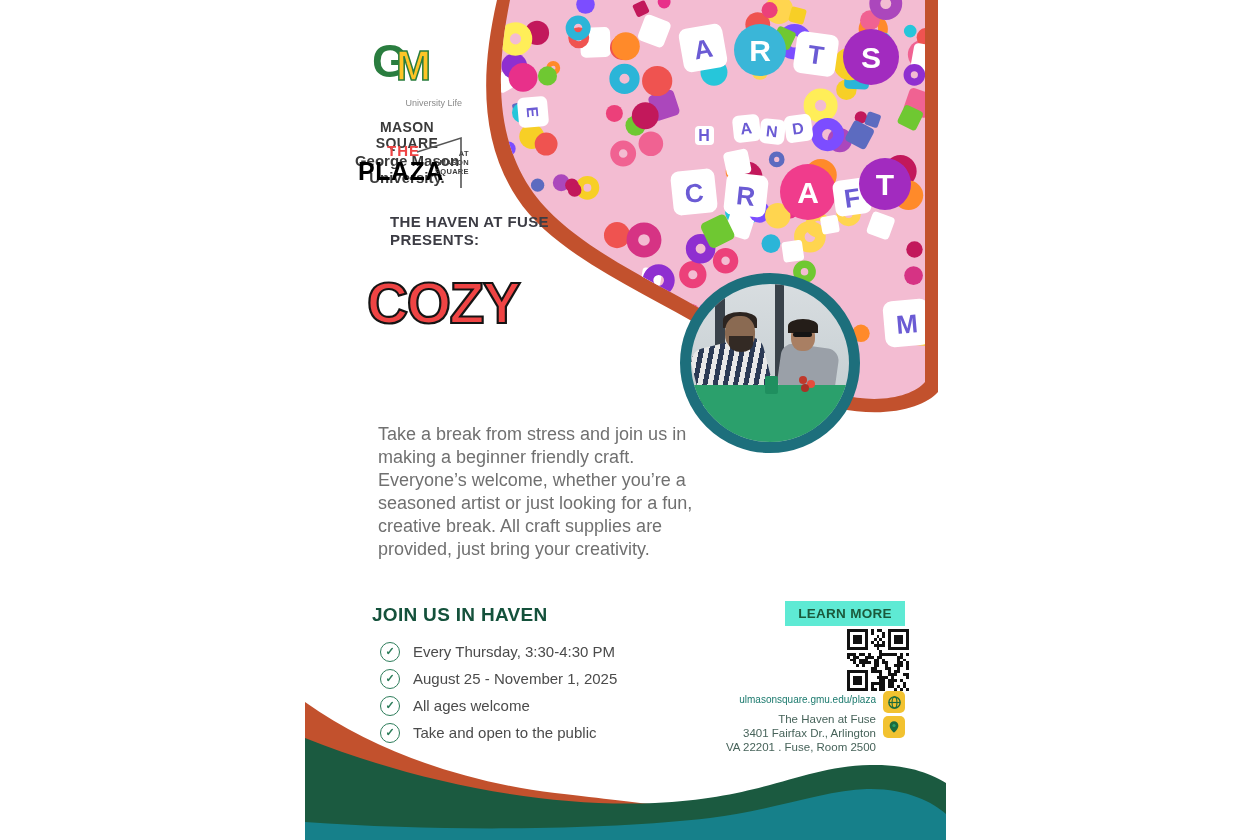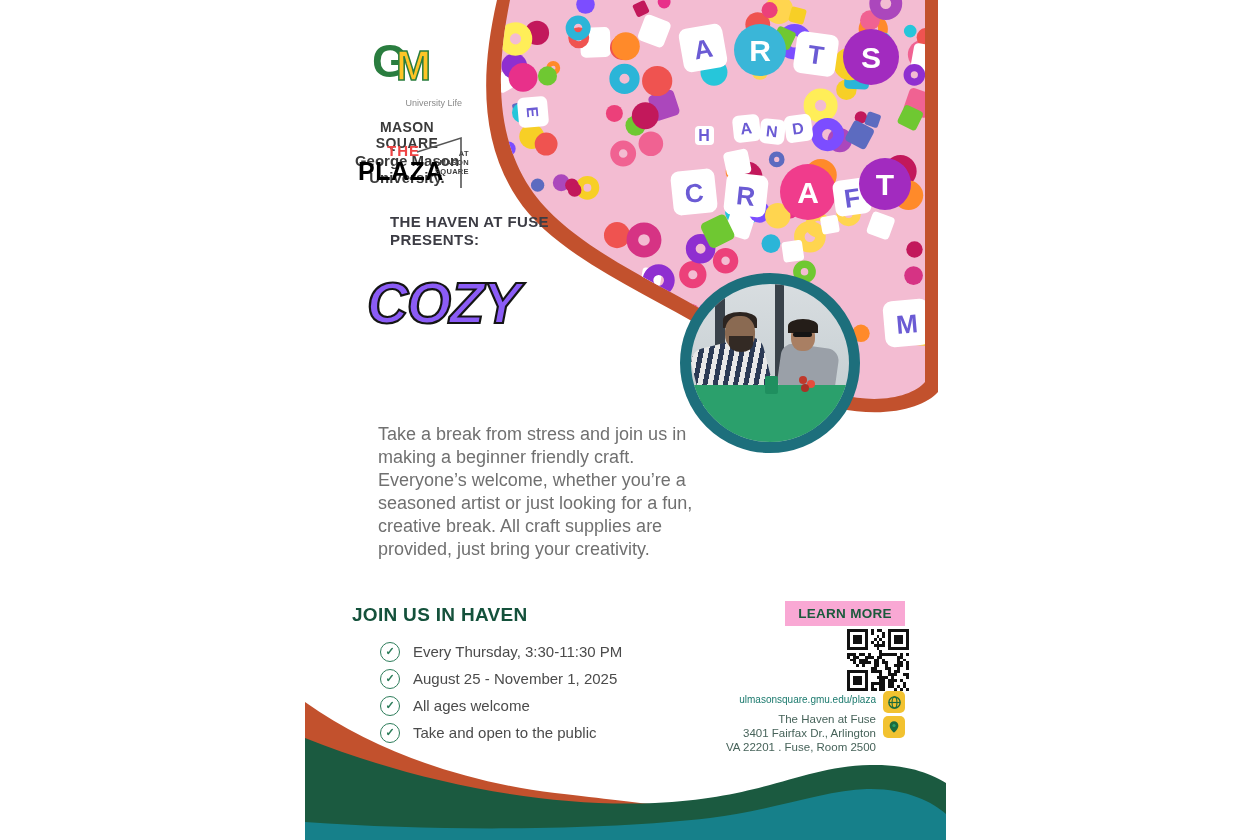--- a/index.html
+++ b/index.html
@@ -22,35 +22,35 @@
   #plaza-the{position:absolute;left:30px;top:1px;font-size:15px;font-weight:800;color:#ef4444;letter-spacing:1px;}
   #plaza-name{position:absolute;left:1px;top:16px;font-size:25px;font-weight:800;color:#000000;letter-spacing:.5px;}
   #plaza-right{position:absolute;left:78px;top:8px;font-size:7.5px;font-weight:800;color:#3c3c3c;line-height:9px;letter-spacing:.3px;text-align:right;}
   #plaza-frame{position:absolute;left:60px;top:-5px;}
 
   
   #presents{left:390px;top:213px;font-size:15px;font-weight:800;color:#3c3c44;line-height:18px;letter-spacing:.4px;}
 
   
   #event-title{left:367px;top:277px;font-size:57px;font-weight:800;line-height:53px;
-               color:#8b5cf6;-webkit-text-stroke:2.2px #141414;letter-spacing:-1.5px;font-style:italic;}
+               color:#ef4444;-webkit-text-stroke:2.2px #141414;letter-spacing:-1.5px;}
 
   
   #event-description{left:378px;top:423px;width:334px;font-size:18px;line-height:23px;color:#707070;}
 
   
-  #details-heading{left:352px;top:604px;font-size:19px;font-weight:800;color:#14513b;letter-spacing:.3px;}
+  #details-heading{left:372px;top:604px;font-size:19px;font-weight:800;color:#14513b;letter-spacing:.3px;}
   #checklist{left:380px;top:638px;}
   .chk-row{display:flex;align-items:center;height:27px;}
   .chk-icon{width:18px;height:18px;border:1.6px solid #2e7d5b;border-radius:50%;color:#2e7d5b;
             font-size:11px;font-weight:700;display:flex;align-items:center;justify-content:center;flex:0 0 auto;}
   .chk-label{margin-left:13px;font-size:15px;color:#4b4b4b;}
 
   
-  #learn-more-button{left:785px;top:601px;width:120px;height:25px;background:#f9a8d4;border:none;
+  #learn-more-button{left:785px;top:601px;width:120px;height:25px;background:#5eead4;border:none;
       font-family:"Liberation Sans",sans-serif;font-size:13.5px;font-weight:800;color:#1b5a3c;letter-spacing:.3px;
       display:flex;align-items:center;justify-content:center;cursor:pointer;}
   #qr-code{left:847px;top:629px;width:62px;height:62px;background:#fff;}
   #website-row{left:640px;top:694px;width:236px;text-align:right;font-size:10px;color:#1c7a6e;}
   .chip-icon{position:absolute;width:22px;height:22px;background:#f2c230;border-radius:5px;
              display:flex;align-items:center;justify-content:center;}
   #globe-chip{left:883px;top:691px;}
   #pin-chip{left:883px;top:716px;}
   #venue-address{left:640px;top:712px;width:236px;text-align:right;font-size:11.5px;line-height:14px;color:#47635a;}
 
@@ -354,21 +354,21 @@
     <div id="craft-cup"></div>
     <div class="plant-dot" style="left:108px;top:92px;background:#c0392b;"></div>
     <div class="plant-dot" style="left:116px;top:96px;background:#e74c3c;"></div>
     <div class="plant-dot" style="left:110px;top:100px;background:#a93226;"></div>
   </div>
 
   <div id="details-heading" class="abs">JOIN US IN HAVEN</div>
   <div id="checklist" class="abs">
     <div class="chk-row">
       <span class="chk-icon">✓</span>
-      <span class="chk-label">Every Thursday, 3:30-11:30 PM</span>
+      <span class="chk-label">Every Thursday, 3:30-4:30 PM</span>
     </div>
     <div class="chk-row">
       <span class="chk-icon">✓</span>
       <span class="chk-label">August 25 - November 1, 2025</span>
     </div>
     <div class="chk-row">
       <span class="chk-icon">✓</span>
       <span class="chk-label">All ages welcome</span>
     </div>
     <div class="chk-row">

